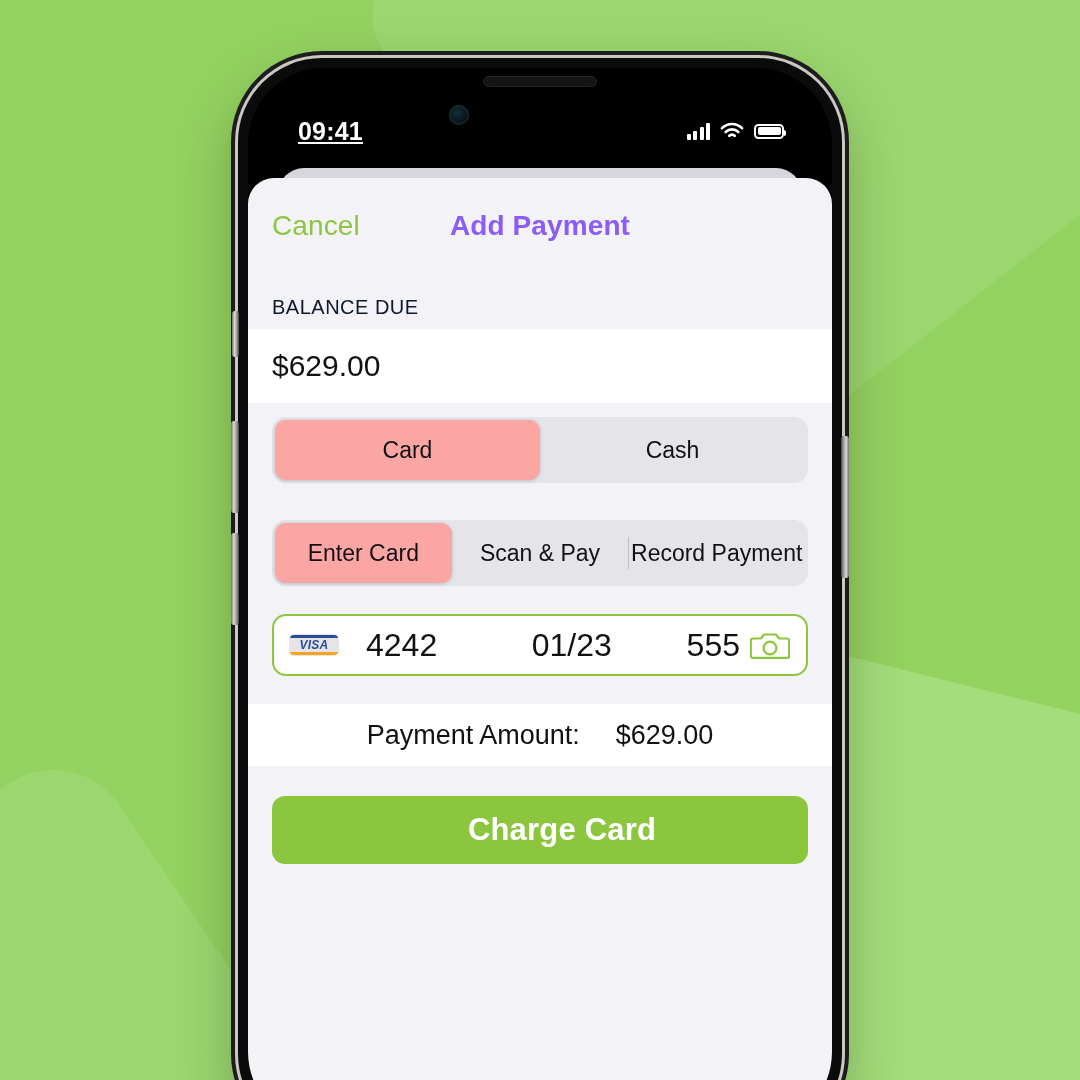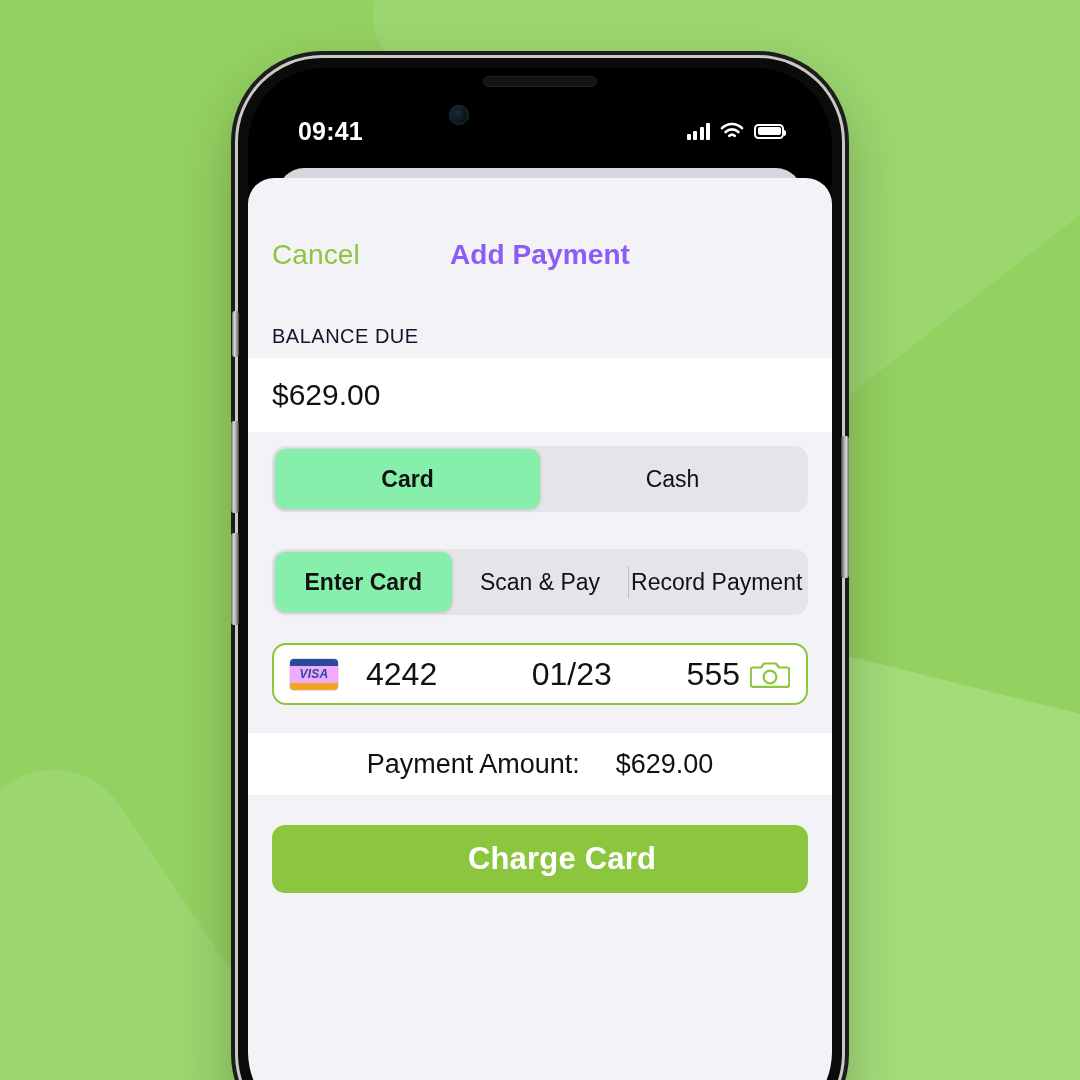--- a/index.html
+++ b/index.html
@@ -101,20 +101,21 @@
   
   .statusbar {
     position: absolute;
     top: 46px; left: 0; right: 0;
     height: 34px;
     display: flex;
     align-items: center;
     justify-content: space-between;
     padding: 0 48px 0 50px;
     color: #fff;
+    text-decoration: underline;
   }
   .clock { font-size: 25px; font-weight: 600; letter-spacing: .2px; }
   .status-icons { display: flex; align-items: center; gap: 10px; }
 
   .sig { display: flex; align-items: flex-end; gap: 2.5px; height: 17px; }
   .sig i { display: block; width: 4px; background: #fff; border-radius: 1px; }
   .sig i:nth-child(1){ height: 6px; }
   .sig i:nth-child(2){ height: 9px; }
   .sig i:nth-child(3){ height: 13px; }
   .sig i:nth-child(4){ height: 17px; }
@@ -151,21 +152,20 @@
     border-radius: 26px 26px 0 0;
     overflow: hidden;
   }
 
   .sheet-header {
     position: relative;
     height: 96px;
     display: flex;
     align-items: center;
     padding: 0 24px;
-    margin-top: 29px;
   }
   .cancel-btn {
     font-size: 28px;
     color: #8CC63F;
     letter-spacing: .1px;
   }
   .sheet-title {
     position: absolute;
     left: 0; right: 0;
     text-align: center;
@@ -203,22 +203,22 @@
     flex: 1;
     display: flex;
     align-items: center;
     justify-content: center;
     font-size: 23px;
     color: #111;
     border-radius: 11px;
     position: relative;
   }
   .seg-item.active {
-    background: #86efac;
-    font-weight: 700;
+    background: #fca5a5;
+    font-weight: 400;
     box-shadow: 0 1px 4px rgba(0,0,0,.14), 0 0 0 .5px rgba(0,0,0,.04);
   }
   .seg-item.div::before {
     content: "";
     position: absolute;
     left: 0; top: 14px; bottom: 14px;
     width: 1px;
     background: #BFBFC6;
   }
 
@@ -227,23 +227,23 @@
   .card-row {
     display: flex;
     align-items: center;
     background: #fff;
     border: 2px solid #8CC63F;
     border-radius: 14px;
     height: 62px;
     padding: 0 16px;
   }
   .visa {
-    width: 48px; height: 31px;
+    width: 48px; height: 20px;
     border-radius: 4px;
-    background: #f0abfc;
+    background: #e5e5e5;
     overflow: hidden;
     flex: 0 0 auto;
     display: flex;
     flex-direction: column;
     box-shadow: 0 0 0 1px #e3e3e8;
   }
   .visa .bar-top { height: 7px; background: #2A4B9B; }
   .visa .mid {
     flex: 1;
     display: flex; align-items: center; justify-content: center;

